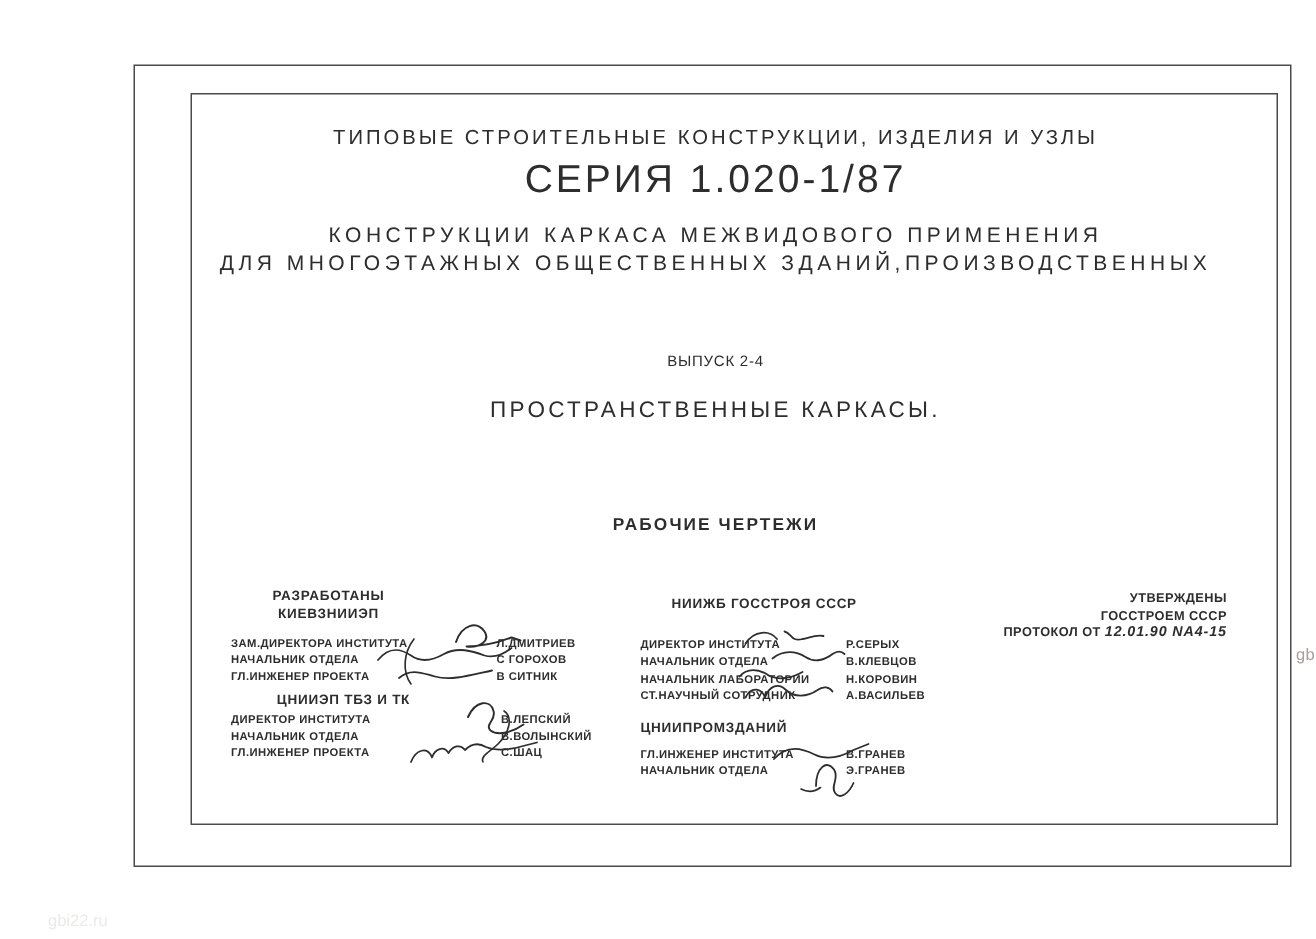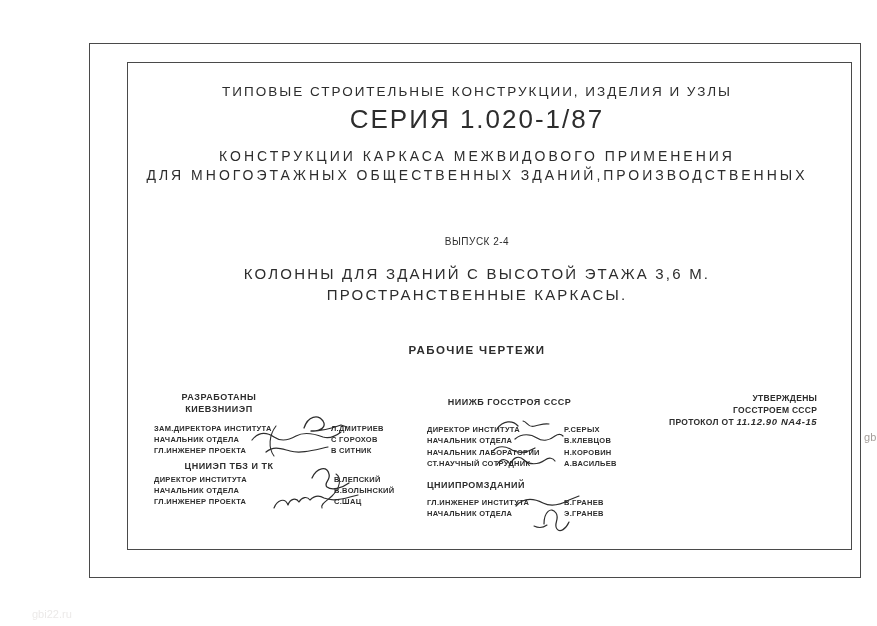--- a/index.html
+++ b/index.html
@@ -68,21 +68,20 @@
 
   <div class="abs centered doc-type">ТИПОВЫЕ СТРОИТЕЛЬНЫЕ КОНСТРУКЦИИ, ИЗДЕЛИЯ И УЗЛЫ</div>
   <div class="abs centered series">СЕРИЯ 1.020-1/87</div>
   <div class="abs centered desc">
     <div>КОНСТРУКЦИИ КАРКАСА МЕЖВИДОВОГО ПРИМЕНЕНИЯ</div>
     <div>ДЛЯ МНОГОЭТАЖНЫХ ОБЩЕСТВЕННЫХ ЗДАНИЙ,ПРОИЗВОДСТВЕННЫХ</div>
   </div>
 
   <div class="abs centered issue-label">ВЫПУСК 2-4</div>
   <div class="abs centered issue-title">
-    <div>КОЛОННЫ ДЛЯ ЗДАНИЙ С ВЫСОТОЙ ЭТАЖА 3,6 М.</div>
     <div>ПРОСТРАНСТВЕННЫЕ КАРКАСЫ.</div>
   </div>
   <div class="abs centered stage">РАБОЧИЕ ЧЕРТЕЖИ</div>
 
   <div class="abs blk-head" style="left:135px;top:392px;width:120px;text-align:center;">РАЗРАБОТАНЫ</div>
   <div class="abs blk-head" style="left:135px;top:404px;width:120px;text-align:center;">КИЕВЗНИИЭП</div>
 
   <div class="abs rows grid2 g-left1" style="left:130px;top:423px;">
     <span class="t">ЗАМ.ДИРЕКТОРА ИНСТИТУТА</span>
     <span class="p">Л.ДМИТРИЕВ</span>
@@ -123,21 +122,21 @@
     <span class="p">В.ГРАНЕВ</span>
     <span class="t">НАЧАЛЬНИК ОТДЕЛА</span>
     <span class="p">Э.ГРАНЕВ</span>
   </div>
 
   <div class="abs approved">
     <div>УТВЕРЖДЕНЫ</div>
     <div>ГОССТРОЕМ СССР</div>
     <div>
       <span>ПРОТОКОЛ ОТ</span>
-      <span class="hand">11.12.90 NА4-15</span>
+      <span class="hand">12.01.90 NА4-15</span>
     </div>
   </div>
 
   <svg class="sig abs" style="left:222px;top:410px;" width="120" height="48" viewBox="0 0 120 48">
     <path stroke-width="1.3" d="M58,18 c4,-12 14,-14 19,-7 c4,6 -3,11 -12,10 c10,0 22,-3 30,-6 l6,2"></path>
     <path stroke-width="1.2" d="M6,30 c8,-10 16,-7 22,-3 c7,5 15,3 22,-1 c9,-5 19,-2 27,1 c7,2 13,-1 18,-5"></path>
     <path stroke-width="1.2" d="M20,42 c8,-7 16,-3 24,-1 c11,3 24,-1 38,-4"></path>
     <path stroke-width="1.1" d="M30,16 c-7,9 -8,22 -2,30"></path>
   </svg>
 

